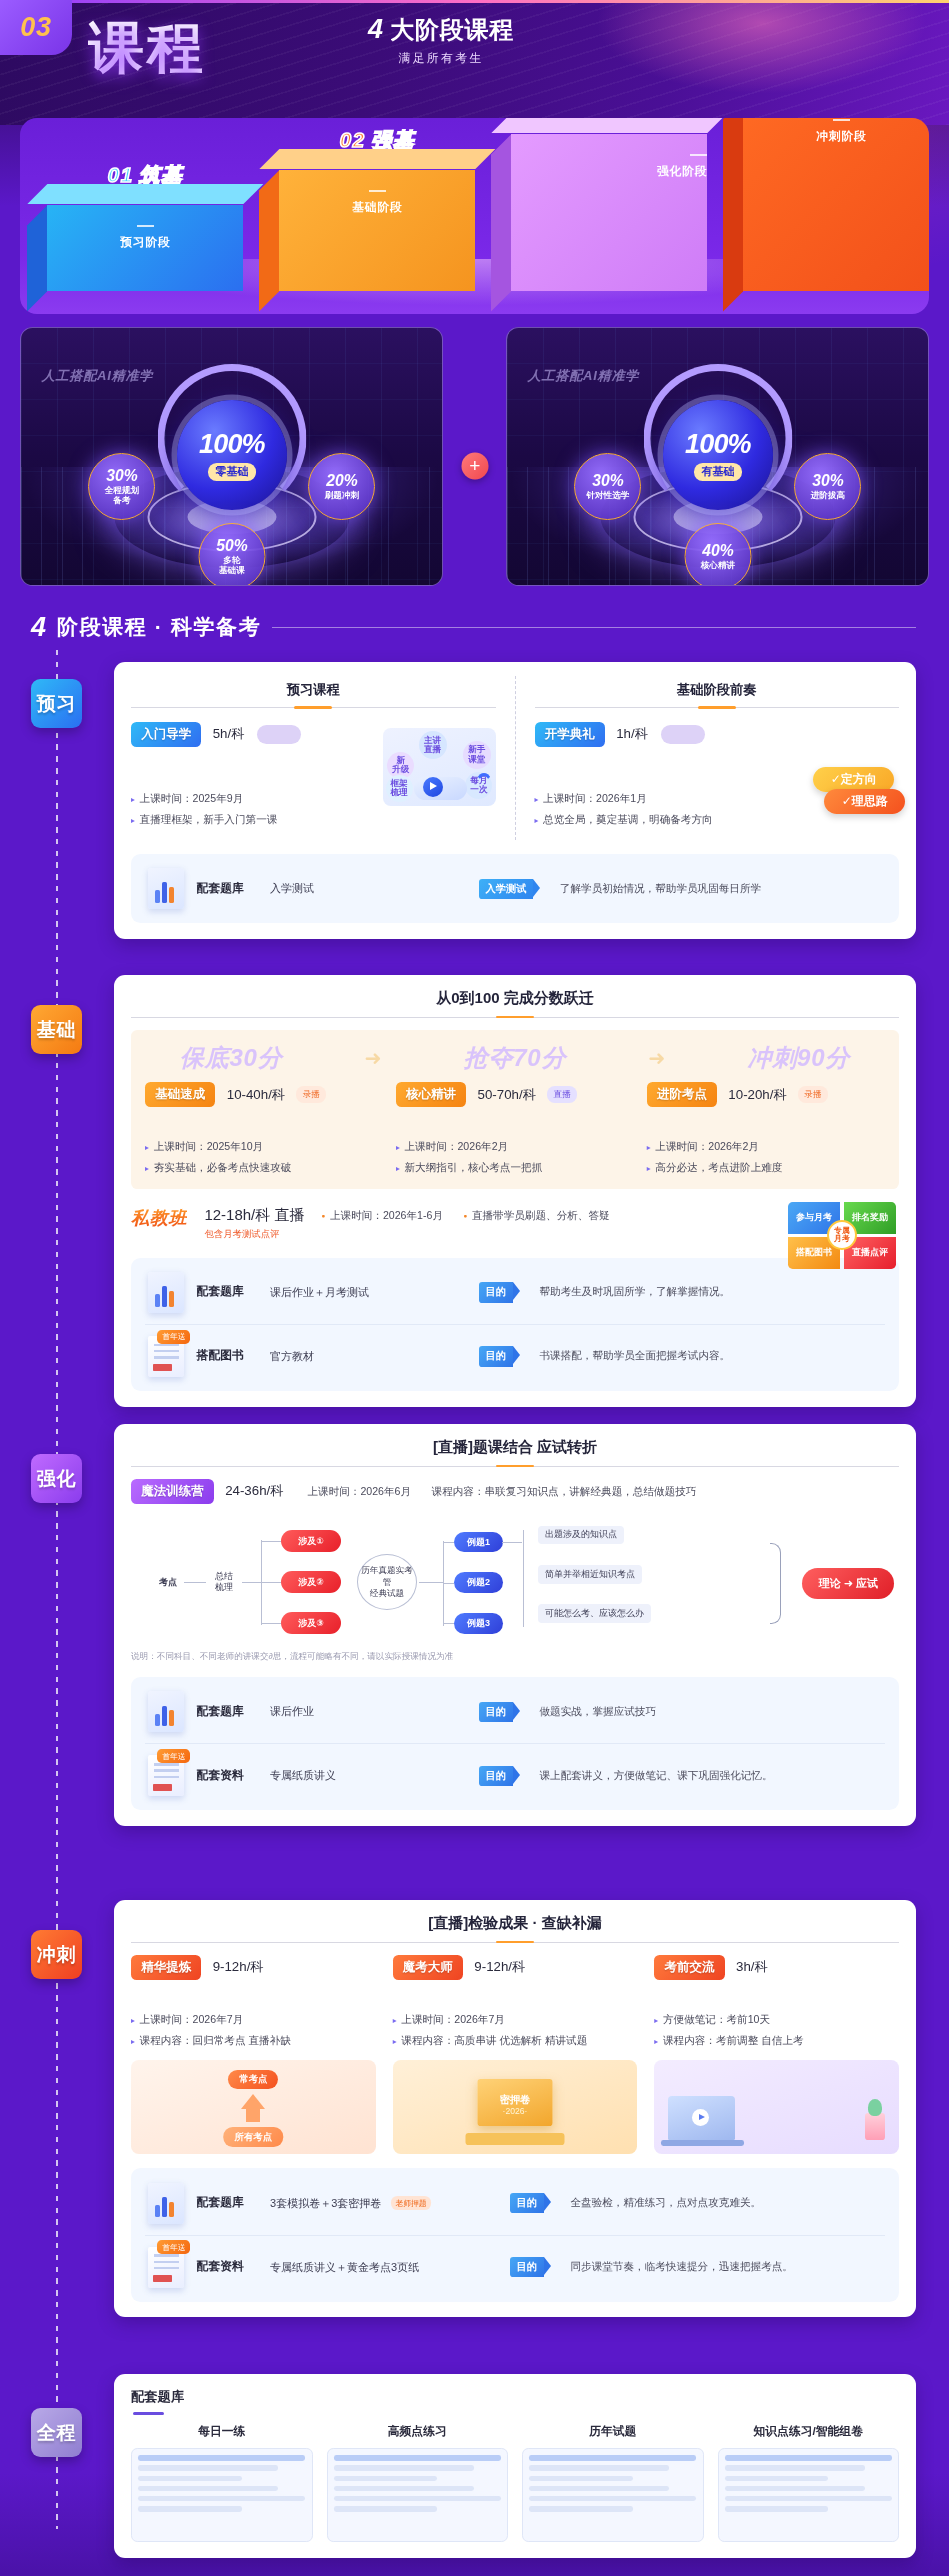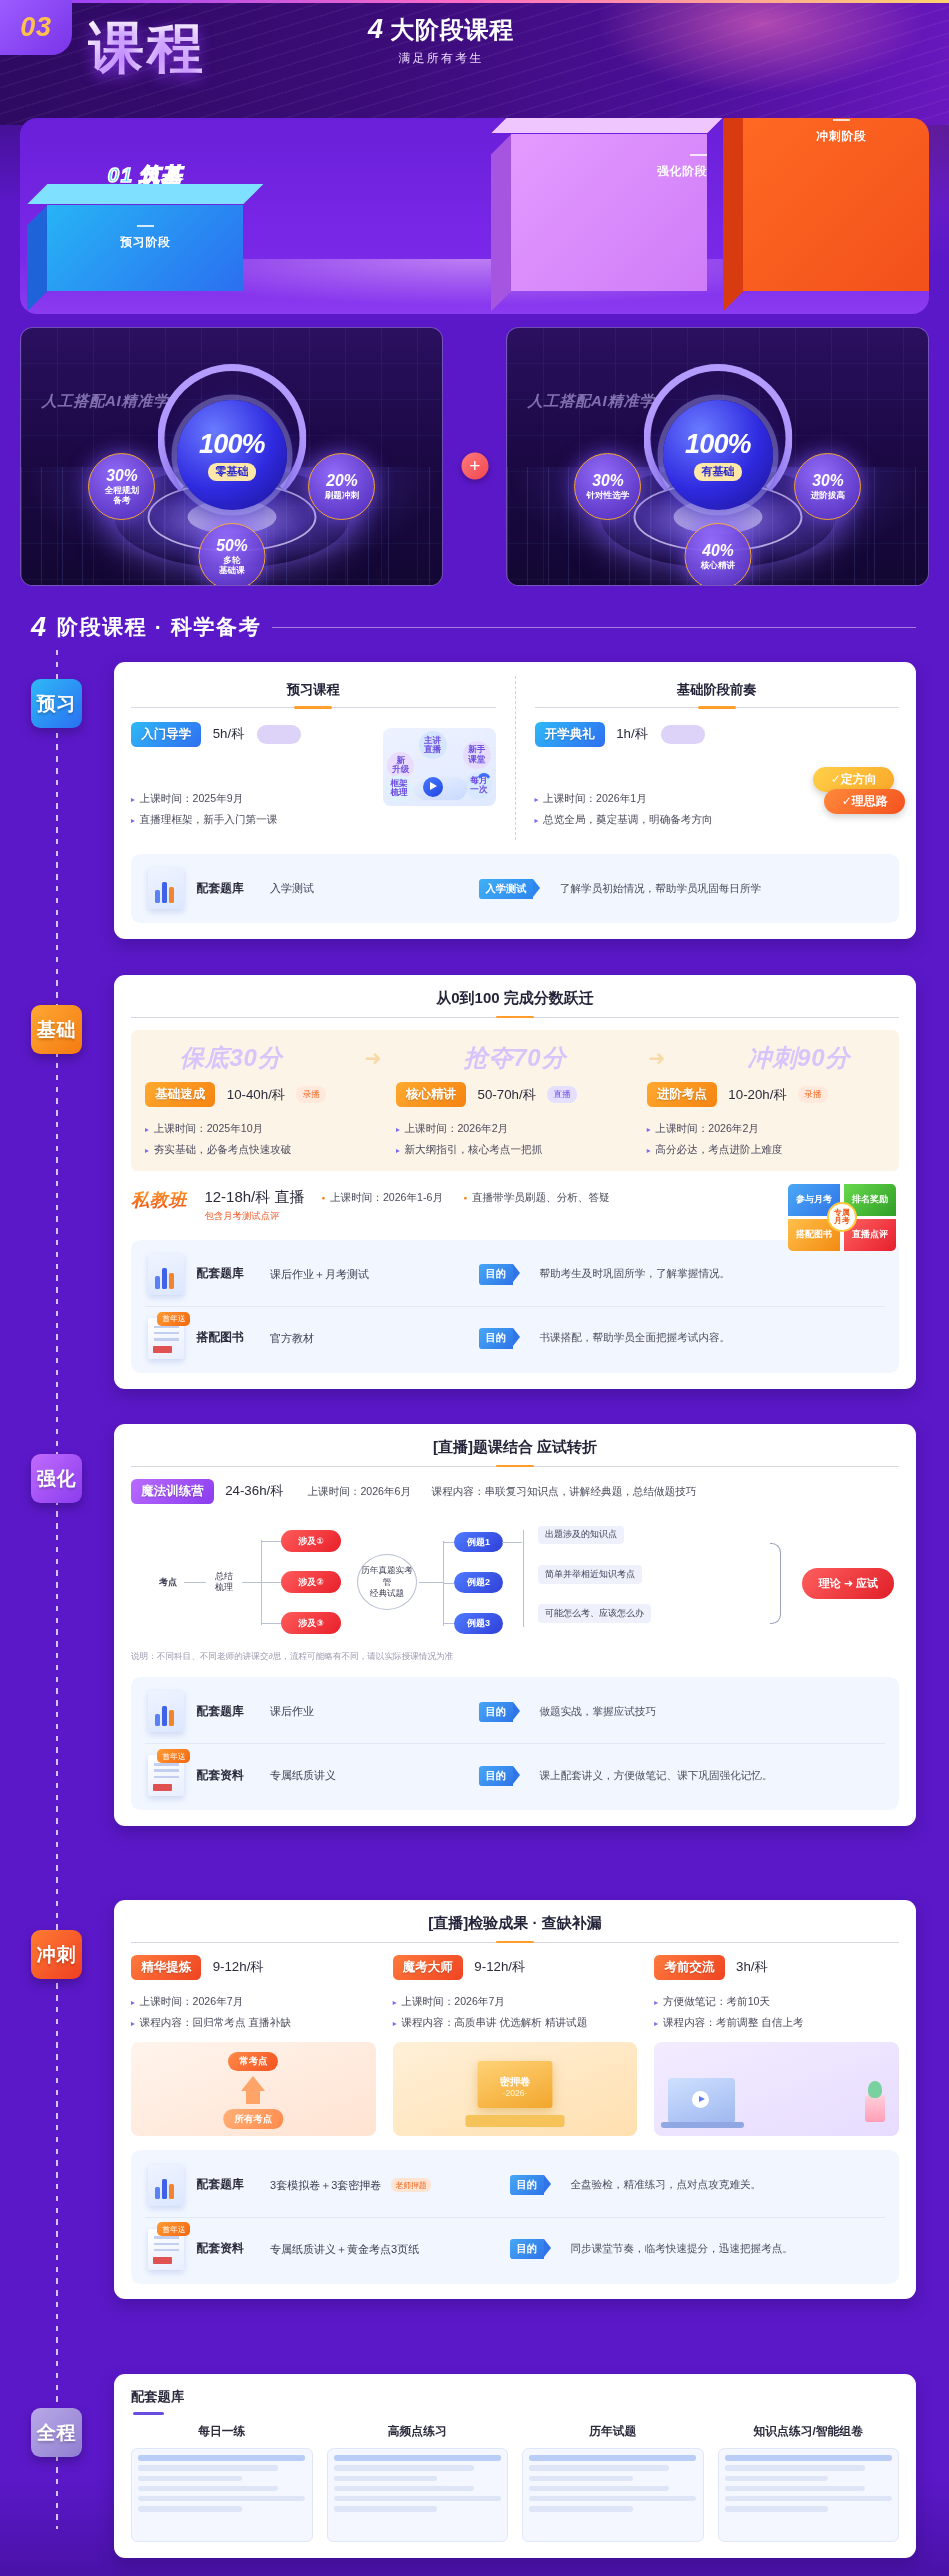--- a/index.html
+++ b/index.html
@@ -83,22 +83,22 @@
   .ai-panel.left { left:0; } .ai-panel.right { right:0; }
   .ai-panel .circuit { position:absolute; inset:0; opacity:.45;
     background-image:
       linear-gradient(90deg, rgba(110,170,255,.18) 0.8px, transparent 0.8px),
       linear-gradient(0deg, rgba(110,170,255,.12) 0.8px, transparent 0.8px);
     background-size:36px 36px, 36px 36px; }
   .ai-panel .hz { position:absolute; left:0; right:0; bottom:0; height:118px;
     background:
       repeating-linear-gradient(90deg, rgba(140,170,255,.14) 0 0.8px, transparent 0.8px 20.4px),
       radial-gradient(70% 120% at 50% 10%, rgba(120,100,255,.4), transparent 70%); }
-  .ai-title { position:absolute; left:20.4px; top:39px; font-size:15px; font-weight:bold;
-    color:rgba(205,195,255,.55); letter-spacing:0.8px; font-style:italic;margin-top:25px;}
+  .ai-title { position:absolute; left:20.4px; top:39px; font-size:13px; font-weight:bold;
+    color:rgba(205,195,255,.55); letter-spacing:0.8px; font-style:italic;}
   .rings { position:absolute; left:50%; top:138px; transform:translateX(-50%);
     width:235px; height:102px; border-radius:50%;
     background:radial-gradient(closest-side, rgba(190,170,255,.55), rgba(100,70,220,.18) 62%, transparent 70%);
     box-shadow:0 0 39px rgba(140,110,255,.6); }
   .rings::before { content:''; position:absolute; left:14%; top:16%; right:14%; bottom:16%;
     border-radius:50%; border:2.4px solid rgba(225,215,255,.75); }
   .rings::after { content:''; position:absolute; left:31%; top:33%; right:31%; bottom:33%;
     border-radius:50%; background:rgba(230,225,255,.55); }
   .loop { position:absolute; left:50%; top:36px; transform:translateX(-50%);
     width:149px; height:149px; border-radius:50%;
@@ -172,21 +172,21 @@
   .pill-purple{ background:linear-gradient(135deg,#b96bff,#8b3ced); }
   .pill-red  { background:linear-gradient(135deg,#ff7a3c,#ef4422); }
   .hrs { font-size:13.3px; color:#2b2b3d; margin-left:7.8px; vertical-align:middle; }
   .blob { display:inline-block; width:44px; height:19px; border-radius:9.4px;
     background:#ddd2f7; margin-left:9.4px; vertical-align:middle; }
   .mini { display:inline-block; font-size:8.6px; padding:2.4px 6.3px; border-radius:7.8px;
     margin-left:7.8px; vertical-align:middle; }
   .mini-rec { background:#ffe9dc; color:#f06a26; }
   .mini-live{ background:#e5e0ff; color:#6a4de0; }
 
-  .bullets { margin-top:11px; }
+  .bullets { margin-top:29px; }
   .bullets li { list-style:none; font-size:10.6px; color:#4b4b5c; line-height:2.0; }
   .bullets li::before { content:'\25B8'; color:#7b6cf0; margin-right:4.7px; font-size:7.8px; }
 
   .artbox { position:absolute; right:0; top:6.3px; width:113px; height:78px;
     border-radius:7.8px; background:linear-gradient(160deg,#eef2ff,#dfe9ff); overflow:hidden; }
   .artbox .b { position:absolute; border-radius:50%; color:#6b4de0;
     font-size:8.6px; font-weight:bold; display:flex; align-items:center;
     justify-content:center; text-align:center; line-height:1.1; }
   .cloud { position:absolute; left:31px; bottom:6.3px; width:53px; height:34px; }
   .cloud::before { content:''; position:absolute; left:0; bottom:0; width:53px; height:23.5px;
@@ -369,20 +369,33 @@
         </div>
         <div class="face">
             <div class="top"></div>
             <div class="side"></div>
           <div class="front">
               <div class="dash"></div>
             <div class="phase">预习阶段</div>
             </div>
         </div>
       </div>
+      <div class="step s2">
+        <div class="label">
+          <span class="n">02</span><span>强基</span>
+        </div>
+        <div class="face">
+            <div class="top"></div>
+            <div class="side"></div>
+          <div class="front">
+              <div class="dash"></div>
+            <div class="phase">基础阶段</div>
+            </div>
+        </div>
+      </div>
       <div class="step s3">
 
         <div class="face">
             <div class="top"></div>
             <div class="side"></div>
           <div class="front">
               <div class="dash"></div>
             <div class="phase">强化阶段</div>
             </div>
         </div>

